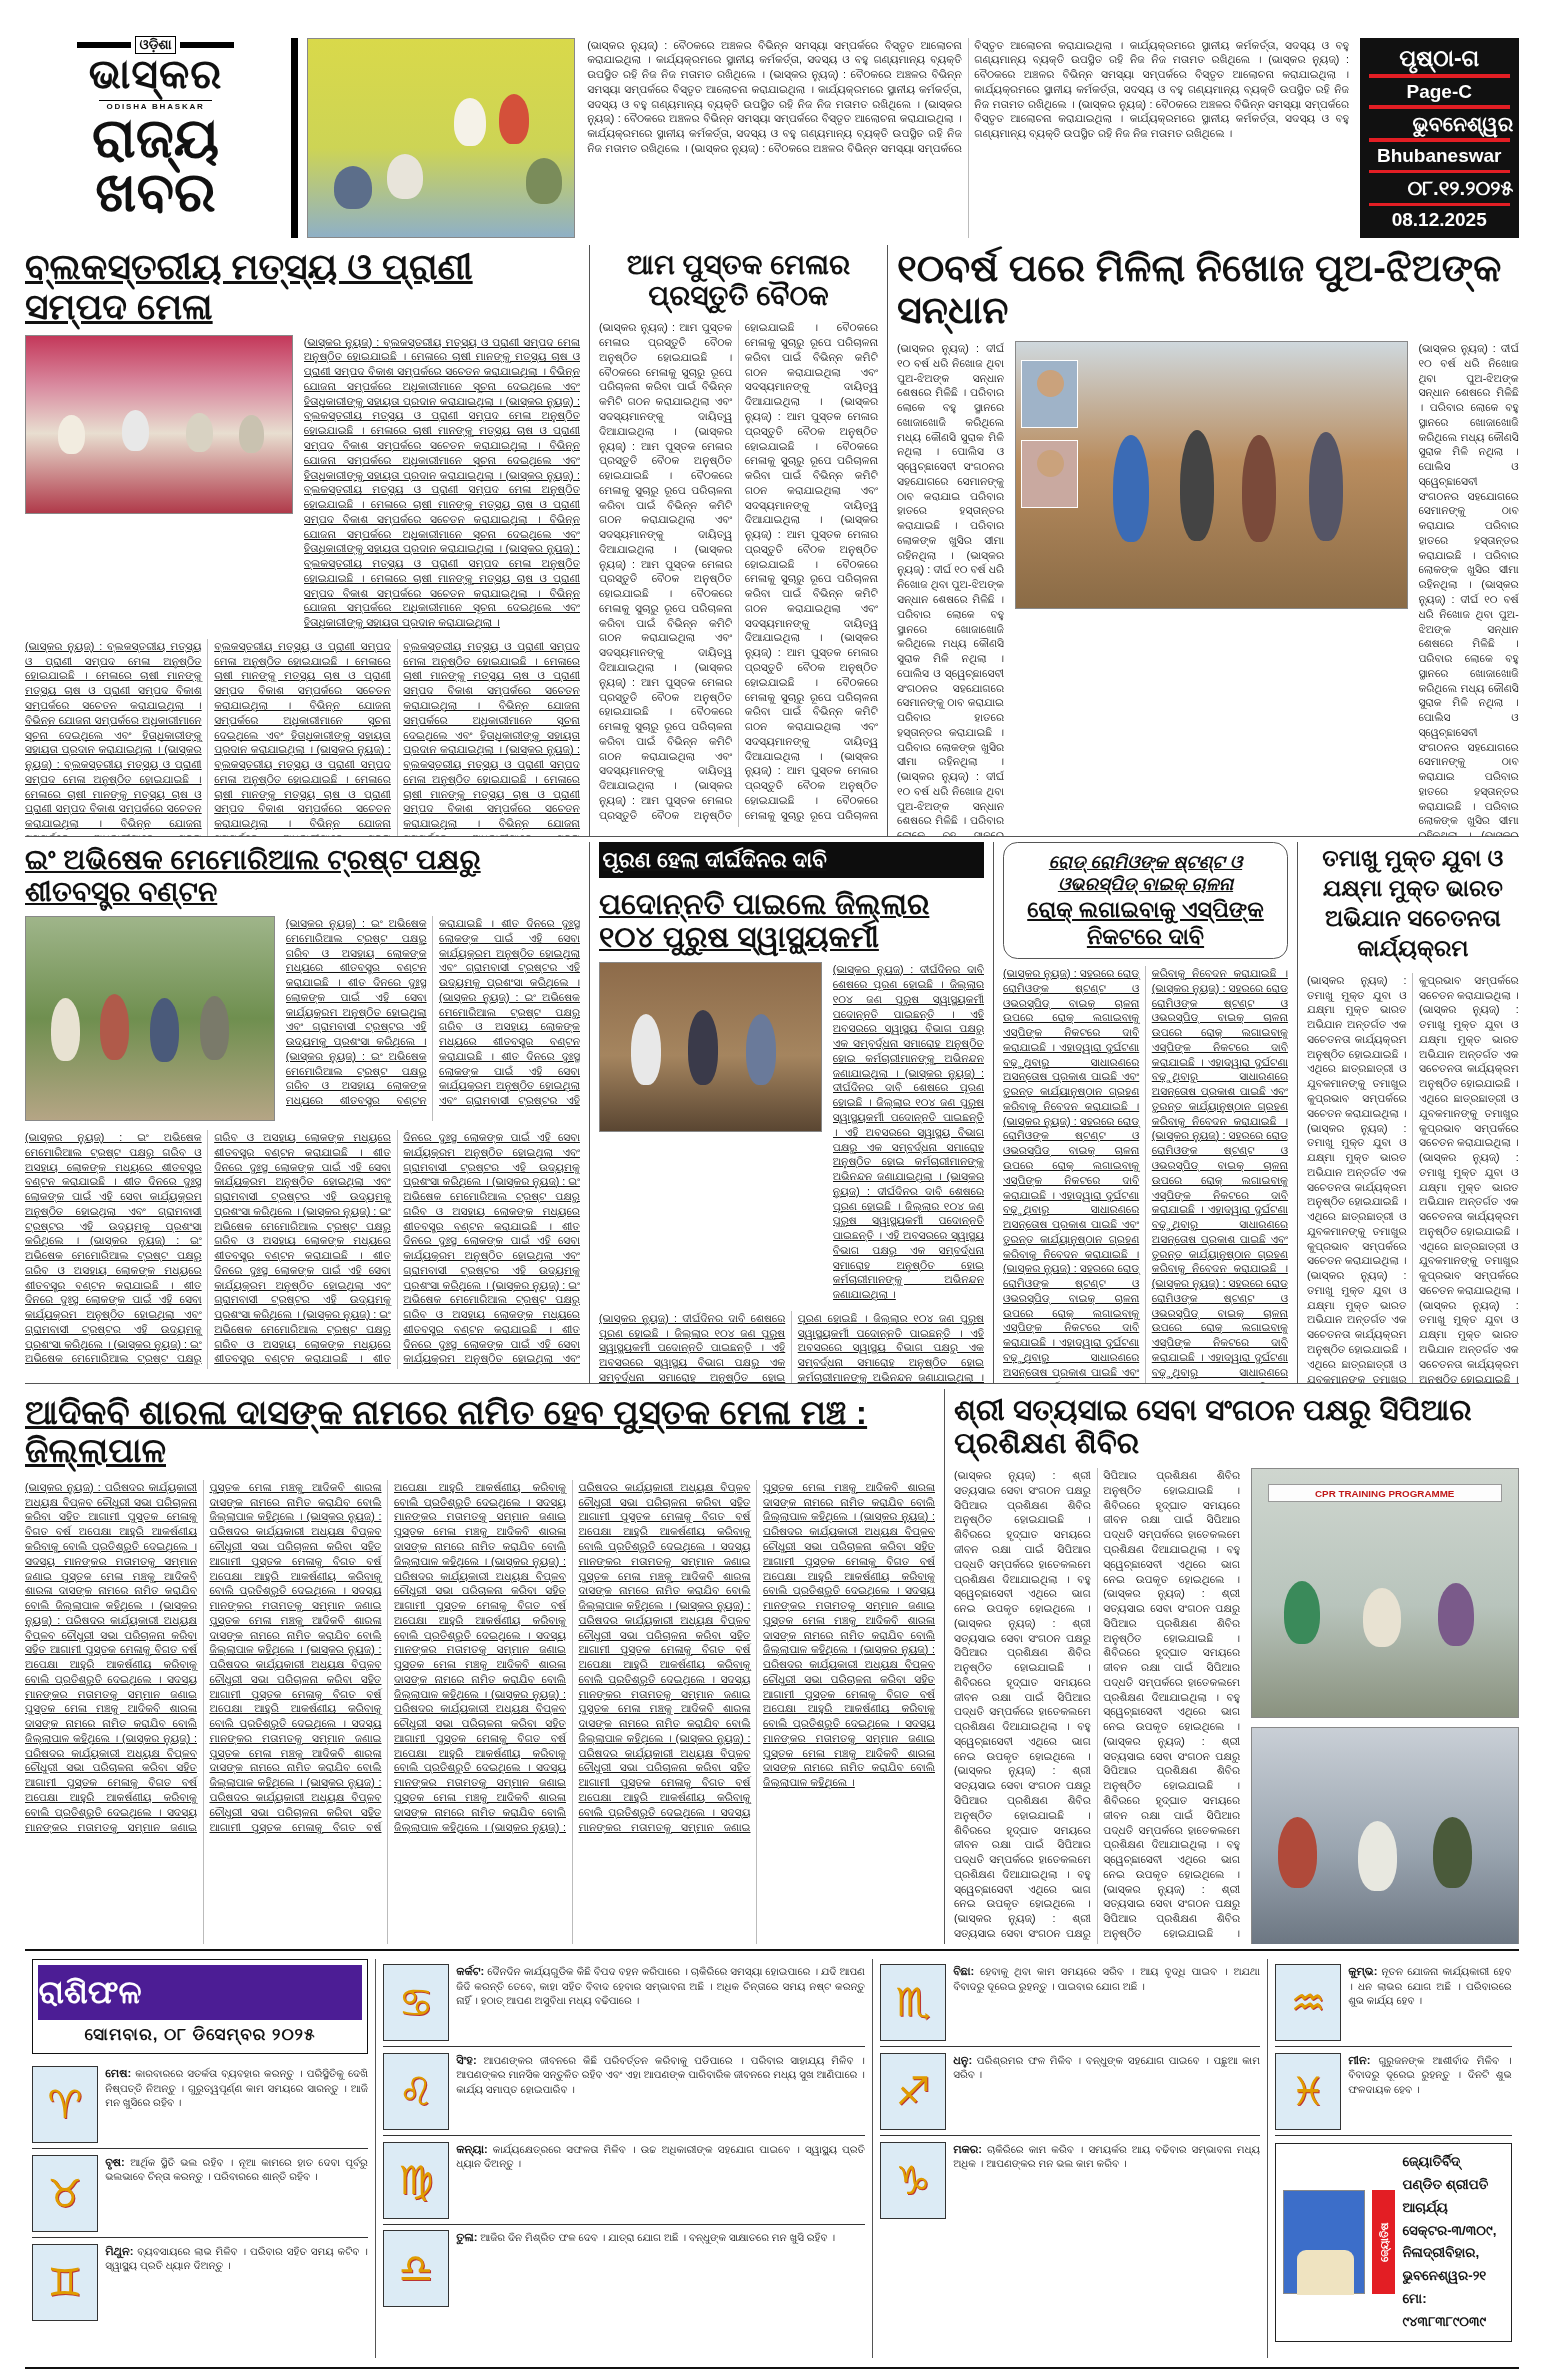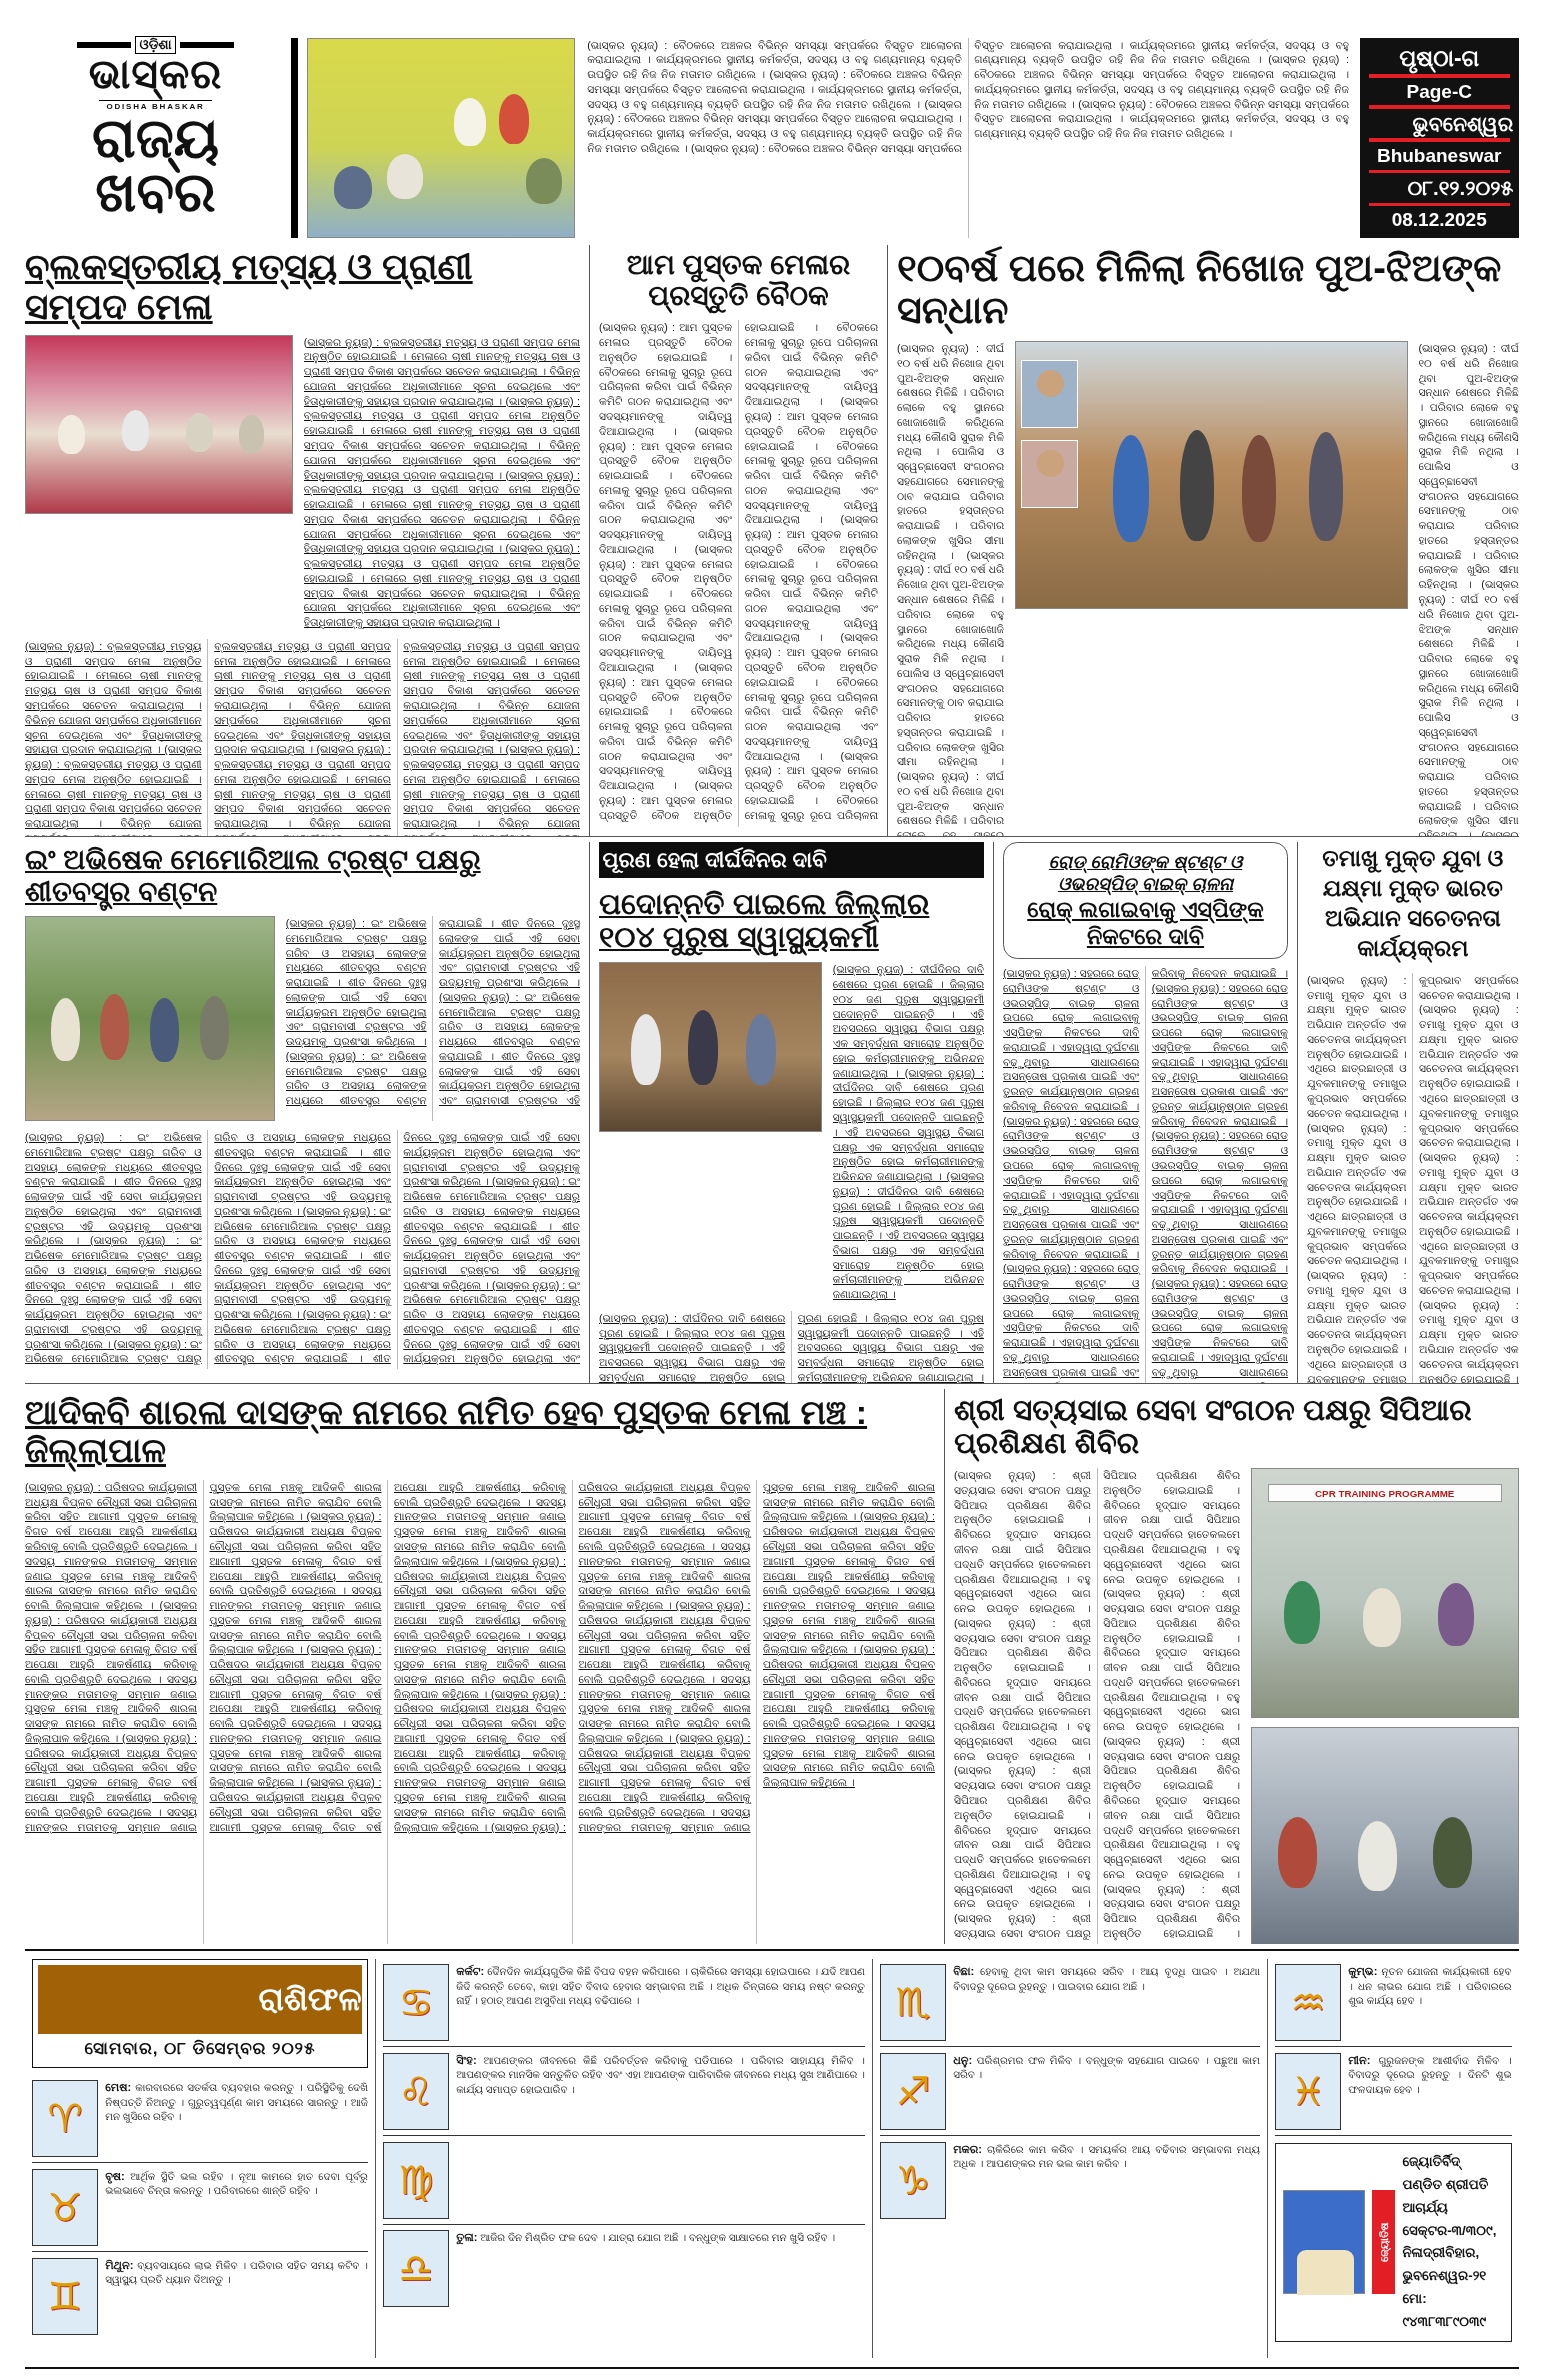--- a/index.html
+++ b/index.html
@@ -76,21 +76,21 @@
   
   .horo{border-top:2.7px solid #111;border-bottom:2.7px solid #111;margin-top:5.4px;height:420px;
         display:flex;padding:7.1px 0 9px;}
   .hcol{padding:0 7.1px;overflow:hidden;}
   .hcol + .hcol{border-left:1.3px solid #555;}
   .hc1{width:350px;flex:0 0 350px;}
   .hc2{width:497px;flex:0 0 497px;}
   .hc3{width:395px;flex:0 0 395px;}
   .hc4{flex:1;}
   .horo-headbox{border:1.8px solid #111;padding:5.4px;margin-bottom:7.1px;}
-  .horo-red{background:#a16207;color:#fff;font-weight:900;font-size:32px;text-align:right;padding:16px 0;}
+  .horo-red{background:#4c1d95;color:#fff;font-weight:900;font-size:32px;text-align:left;padding:9px 0;}
   .horo-date{text-align:center;font-weight:bold;font-size:17px;padding:5.4px 0 1.8px;letter-spacing:0.9px;}
   .sign{display:flex;gap:7.1px;padding:5.4px 0;border-bottom:1.3px solid #333;}
   .sign:last-child{border-bottom:none;}
   .sicon{width:66px;height:77px;flex:0 0 66px;background:#dcebf5;border:1.3px solid #333;
          display:flex;align-items:center;justify-content:center;font-size:39px;color:#e09c00;
          text-shadow:0.9px 0.9px 0 #b33;}
   .stext{font-size:10.3px;line-height:1.4;text-align:justify;overflow:hidden;}
   .stext b{font-size:11.2px;}
   .astro{border:1.8px solid #222;margin-top:7.1px;padding:7.1px;display:flex;gap:7.1px;align-items:center;}
   .astro-ph{width:82px;height:104px;flex:0 0 82px;background:#3c6ec9;position:relative;border:0.9px solid #888;}
@@ -282,20 +282,21 @@
       <div class="sign">
         <div class="sicon">♋</div>
         <div class="stext"><b>କର୍କଟ:</b> <span>ଦୈନଦିନ କାର୍ଯ୍ୟଗୁଡିକ କିଛି ବିପଦ ବହନ କରିପାରେ । ଚାକିରିରେ ସମସ୍ୟା ହୋଇପାରେ । ଯଦି ଆପଣ ଜିଦି କରନ୍ତି ତେବେ, କାହା ସହିତ ବିବାଦ ହେବାର ସମ୍ଭାବନା ଅଛି । ଅଧିକ ଚିନ୍ତାରେ ସମୟ ନଷ୍ଟ କରନ୍ତୁ ନାହିଁ । ହଠାତ୍ ଆପଣ ଅସୁବିଧା ମଧ୍ୟ ବଢିପାରେ ।</span></div>
       </div>
       <div class="sign">
         <div class="sicon">♌</div>
         <div class="stext"><b>ସିଂହ:</b> <span>ଆପଣଙ୍କର ଜୀବନରେ କିଛି ପରିବର୍ତ୍ତନ କରିବାକୁ ପଡିପାରେ । ପରିବାର ସାହାଯ୍ୟ ମିଳିବ । ଆପଣଙ୍କର ମାନସିକ ସନ୍ତୁଳିତ ରହିବ ଏବଂ ଏହା ଆପଣଙ୍କ ପାରିବାରିକ ଜୀବନରେ ମଧ୍ୟ ସୁଖ ଆଣିପାରେ । କାର୍ଯ୍ୟ ସମାପ୍ତ ହୋଇପାରିବ ।</span></div>
       </div>
       <div class="sign">
         <div class="sicon">♍</div>
+        <div class="stext"><b>କନ୍ୟା:</b> <span>କାର୍ଯ୍ୟକ୍ଷେତ୍ରରେ ସଫଳତା ମିଳିବ । ଉଚ୍ଚ ଅଧିକାରୀଙ୍କ ସହଯୋଗ ପାଇବେ । ସ୍ୱାସ୍ଥ୍ୟ ପ୍ରତି ଧ୍ୟାନ ଦିଅନ୍ତୁ ।</span></div>
       </div>
       <div class="sign">
         <div class="sicon">♎</div>
         <div class="stext"><b>ତୁଳା:</b> <span>ଆଜିର ଦିନ ମିଶ୍ରିତ ଫଳ ଦେବ । ଯାତ୍ରା ଯୋଗ ଅଛି । ବନ୍ଧୁଙ୍କ ସାକ୍ଷାତରେ ମନ ଖୁସି ରହିବ ।</span></div>
       </div>
     </div>
 
     <div class="hcol hc3">
       <div class="sign">
         <div class="sicon">♏</div>

